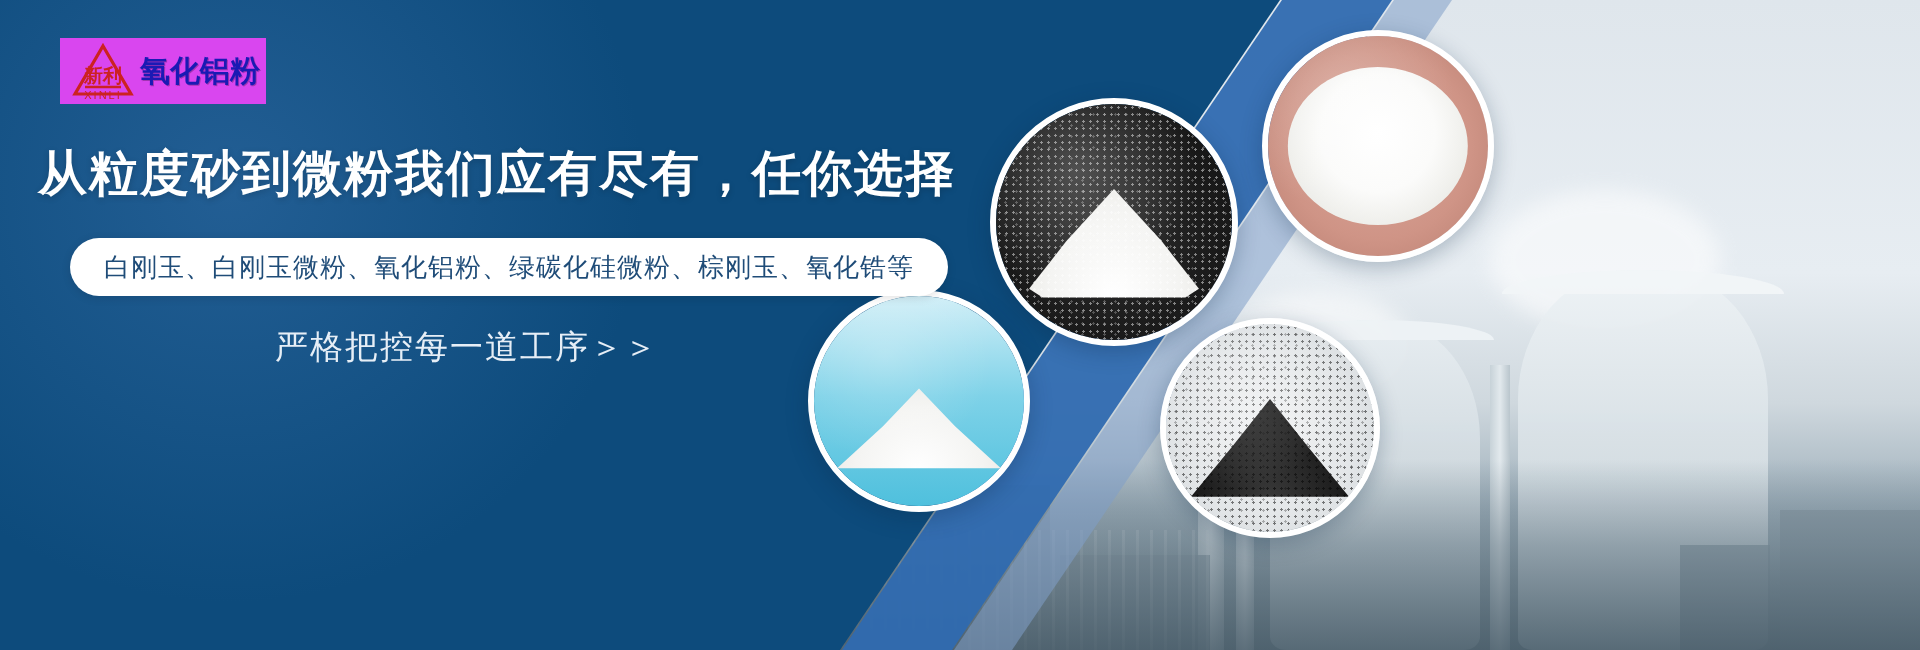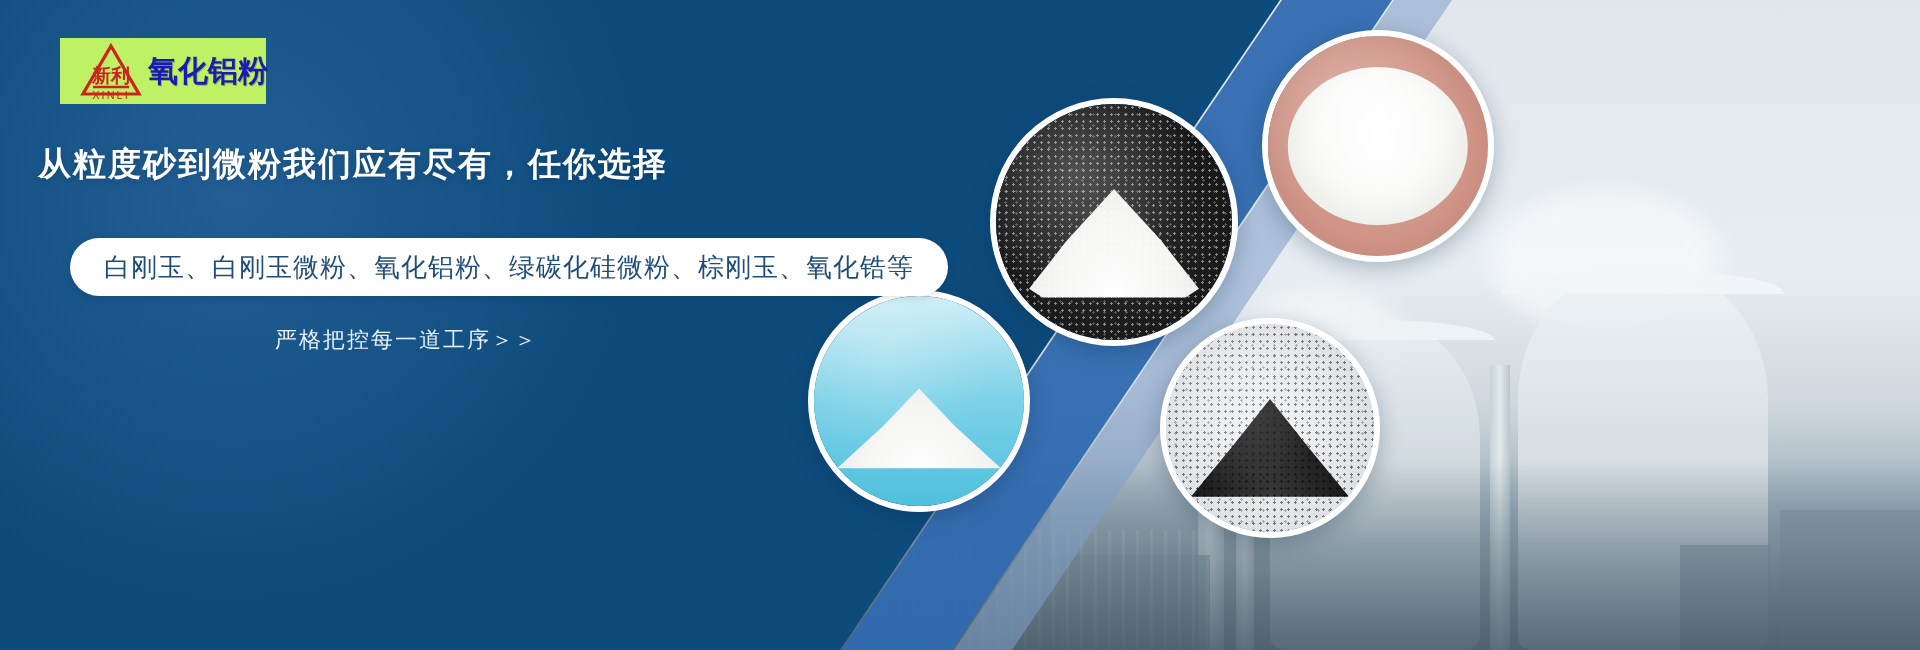--- a/index.html
+++ b/index.html
@@ -71,51 +71,51 @@
   }
   .glow{
     position:absolute;left:-220px;top:-260px;width:900px;height:900px;
     background:radial-gradient(circle,rgba(52,110,168,.55) 0%,rgba(13,75,124,0) 65%);
     pointer-events:none;
   }
 
   
   .logo-box{
     position:absolute;left:60px;top:38px;width:206px;height:66px;
-    background:#bef264;display:flex;align-items:center;gap:6px;
-    padding:0 20px;box-sizing:border-box;
+    background:#d946ef;display:flex;align-items:center;gap:6px;
+    padding:0 12px;box-sizing:border-box;
   }
   .logo-mark{position:relative;width:62px;height:58px;flex:0 0 62px;}
   .logo-mark svg{display:block;}
   .logo-name{
     color:#1a1ab4;font-weight:bold;font-size:30px;letter-spacing:0px;
     white-space:nowrap;line-height:1;
     text-shadow:1px 1px 0 rgba(0,0,0,.25);
   }
 
   
   .headline{
     position:absolute;left:38px;top:146px;
-    color:#ffffff;font-size:33px;font-weight:bold;letter-spacing:2px;
+    color:#ffffff;font-size:49px;font-weight:bold;letter-spacing:2px;
     white-space:nowrap;line-height:1.12;
     text-shadow:0 2px 6px rgba(0,0,0,.18);
   }
   .pill{
     position:absolute;left:70px;top:238px;
     height:58px;min-width:680px;border-radius:29px;background:#ffffff;
     display:flex;align-items:center;justify-content:flex-start;
     padding:0 34px;box-sizing:border-box;
     box-shadow:0 2px 10px rgba(0,0,0,.12);
   }
   .pill-text{
     color:#1f4c78;font-size:26px;letter-spacing:1px;white-space:nowrap;line-height:1;
   }
   .cta{
     position:absolute;left:275px;top:325px;
-    color:#e6eef6;font-size:22px;letter-spacing:2px;white-space:nowrap;
+    color:#e6eef6;font-size:33px;letter-spacing:2px;white-space:nowrap;
   }
   .cta .arrows{letter-spacing:1px;}
 
   
   .circle{
     position:absolute;border-radius:50%;overflow:hidden;
     border:6px solid #ffffff;box-sizing:border-box;
     box-shadow:0 6px 22px rgba(10,40,70,.28);
   }
   .c-grain-white{left:990px;top:98px;width:248px;height:248px;}

